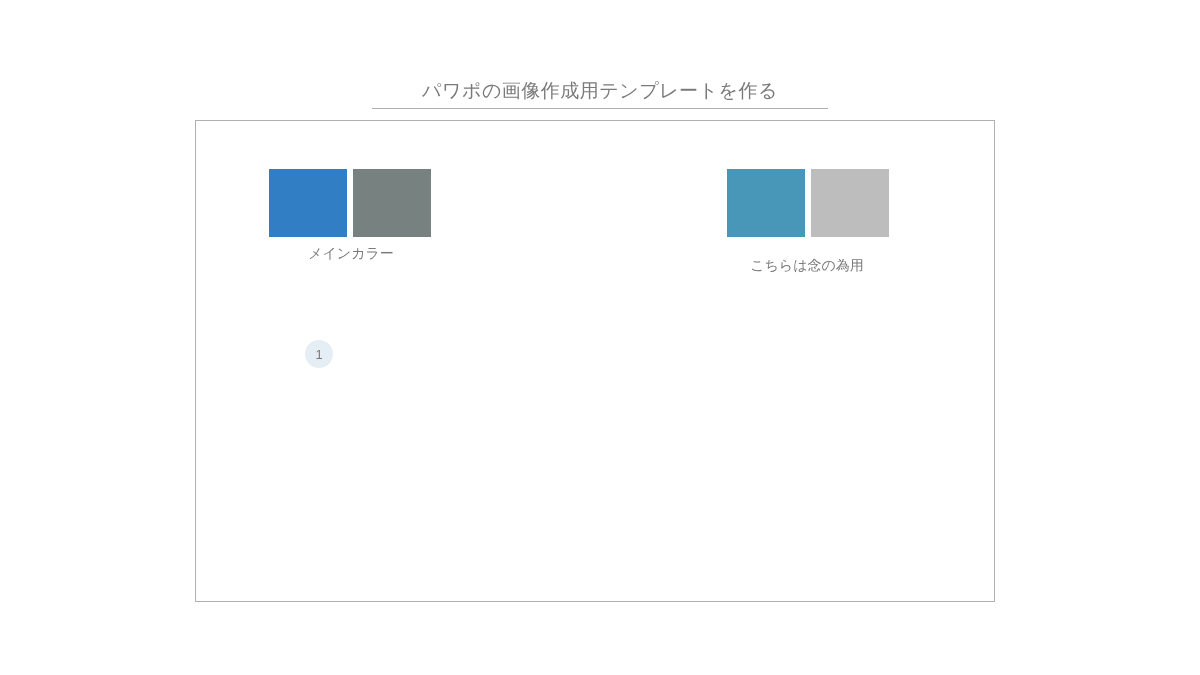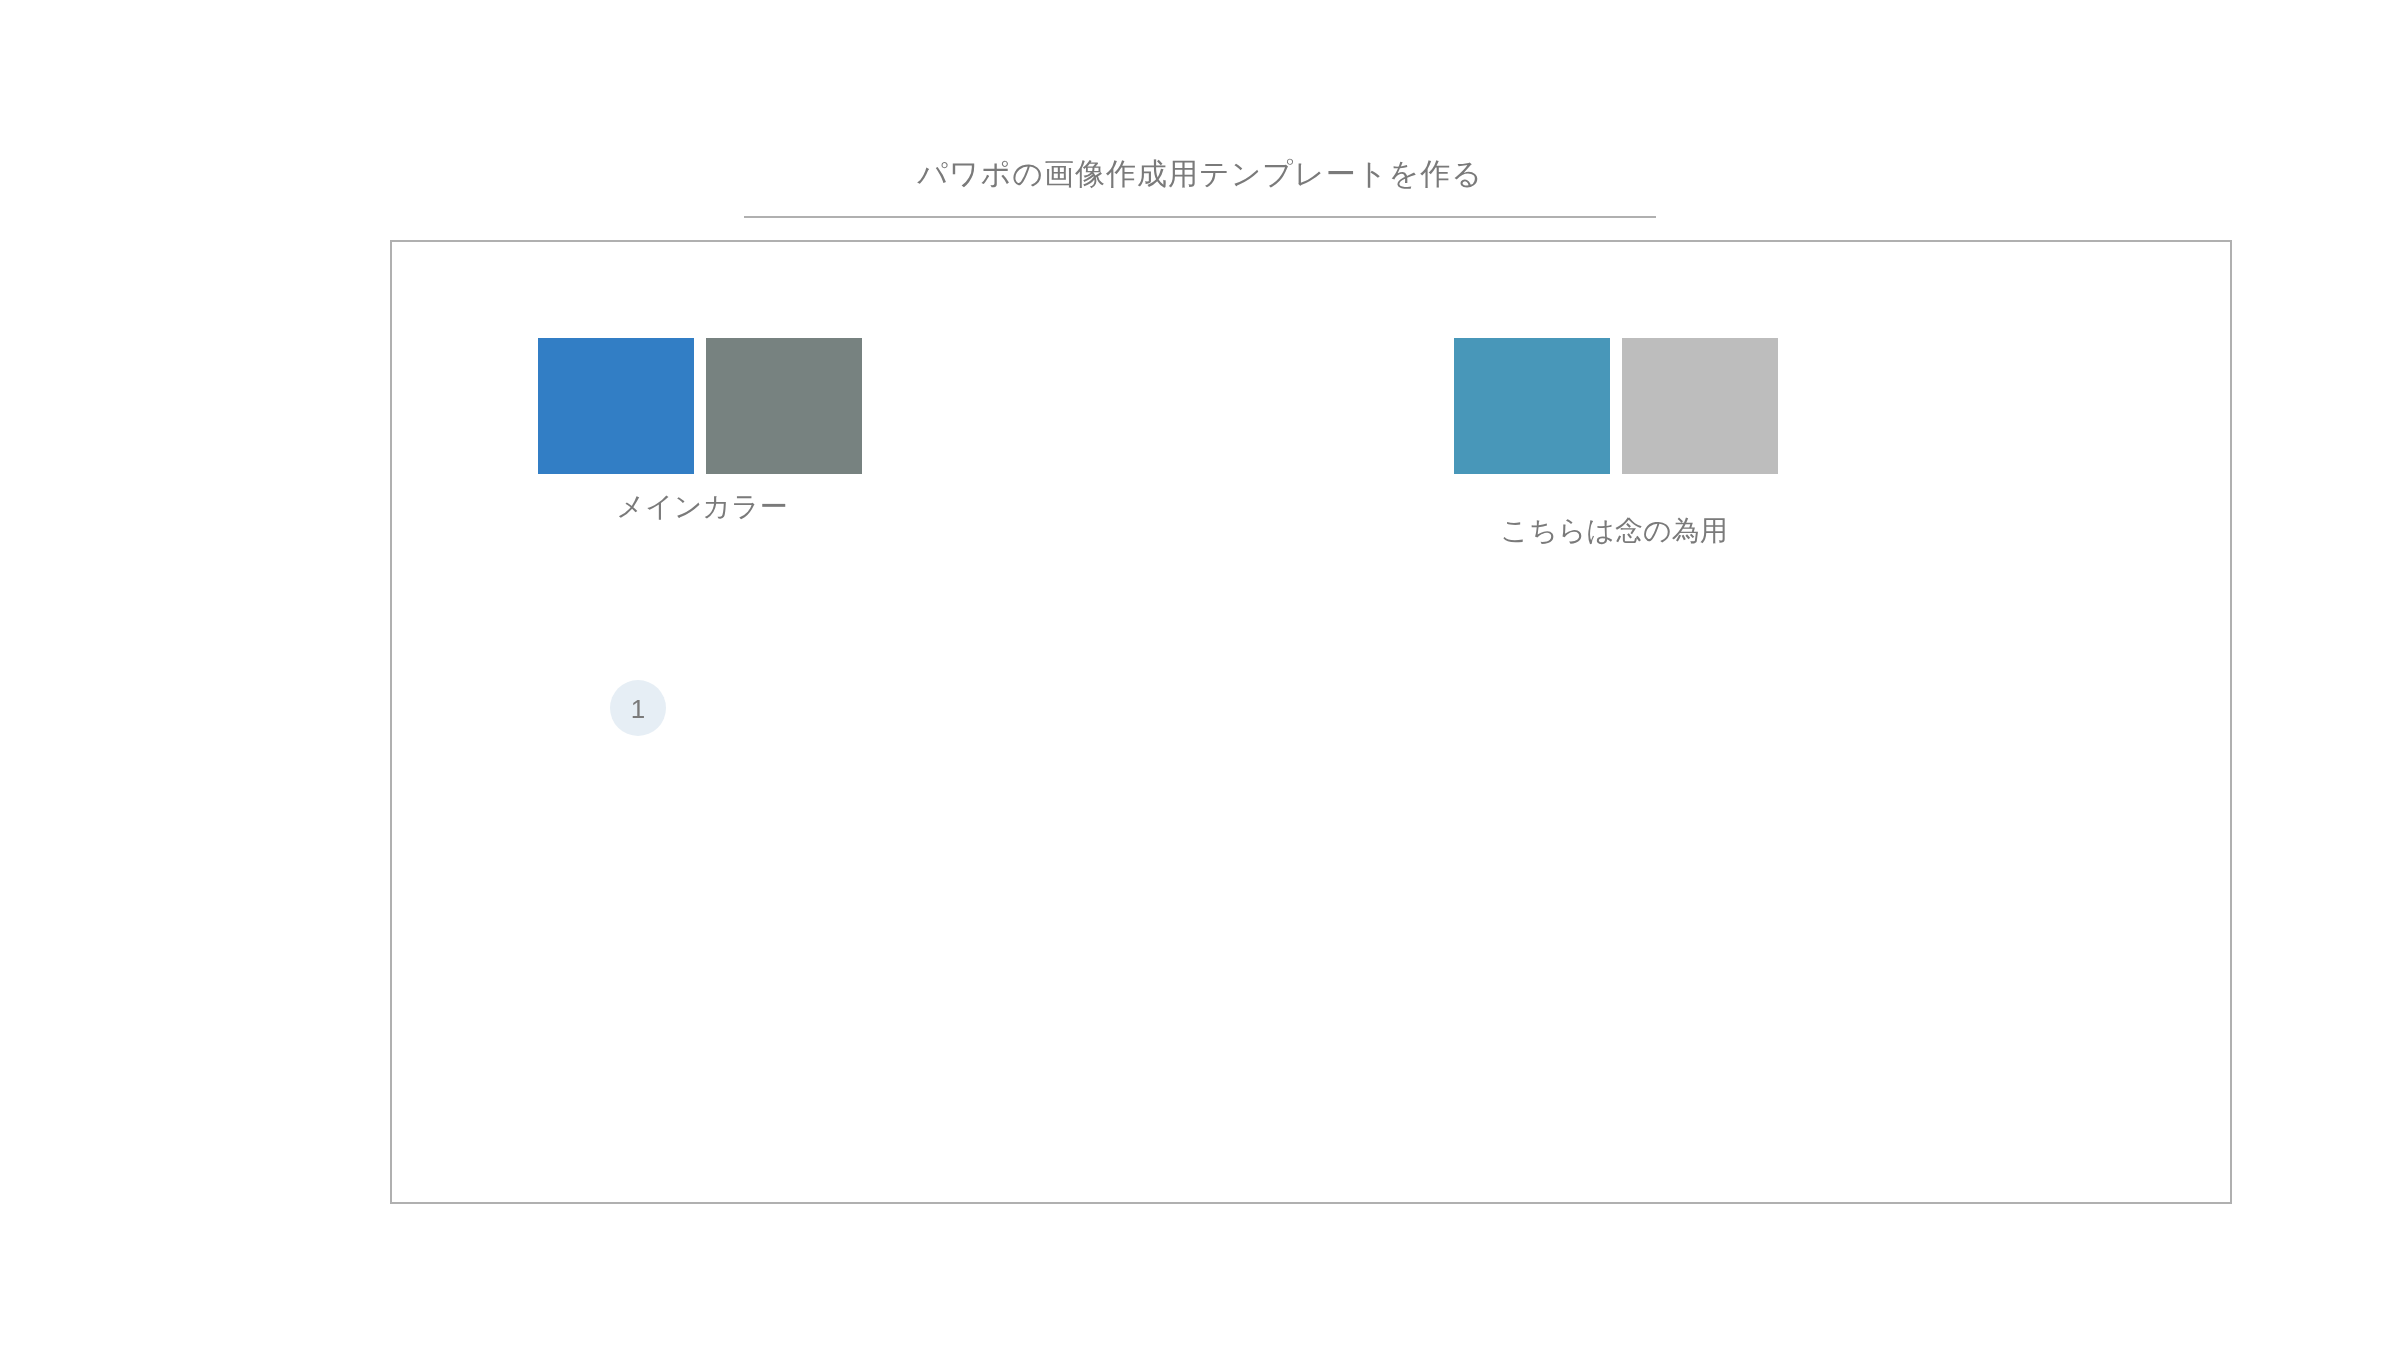--- a/index.html
+++ b/index.html
@@ -9,38 +9,38 @@
       background: #ffffff;
       font-family: "Yu Gothic", "游ゴシック", sans-serif;
       color: #7a7a7a;
       position: relative;
     }
     .title {
       position: absolute;
       left: 50%;
       transform: translateX(-50%);
       top: 78px;
-      font-size: 15px;
+      font-size: 19px;
       font-weight: 400;
       letter-spacing: 0.5px;
     }
     .title-underline {
       position: absolute;
       left: 50%;
       transform: translateX(-50%);
       top: 108px;
       width: 456px;
       height: 1px;
       background: #b0b0b0;
     }
     .frame {
       position: absolute;
       left: 195px;
       top: 120px;
-      width: 921px;
+      width: 800px;
       height: 482px;
       border: 1px solid #b0b0b0;
     }
     .swatch-block-left {
       position: absolute;
       left: 73px;
       top: 48px;
       display: flex;
     }
     .swatch-block-right {

